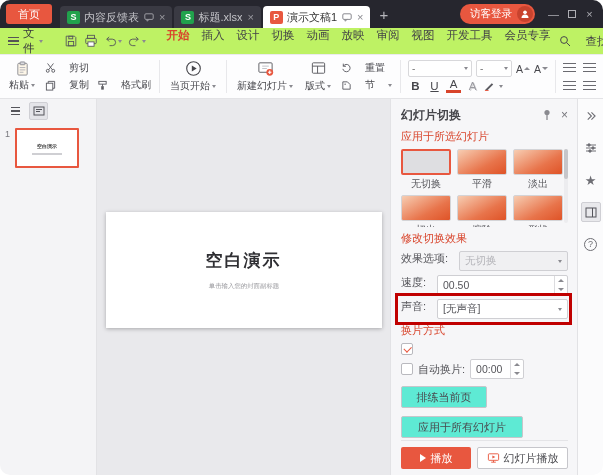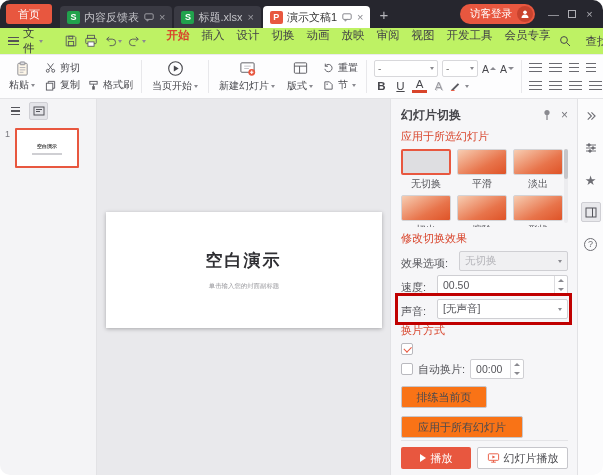--- a/index.html
+++ b/index.html
@@ -50,21 +50,21 @@
 
   
   .ribbon { height:44px; border-bottom:1px solid #e3e3e6; display:flex; align-items:stretch;
             padding:3px 4px; gap:2px; background:#fdfdfe; flex:0 0 auto; overflow:hidden; }
   .rsep { width:1px; background:#e8e8eb; margin:2px 3px; flex:0 0 auto; }
   .big-btn { display:flex; flex-direction:column; align-items:center; justify-content:center; gap:2px;
              padding:0 5px; font-size:10px; color:#47474c; white-space:nowrap; }
   .big-label { display:flex; align-items:center; gap:2px; }
   .stack { display:flex; flex-direction:column; justify-content:space-around; padding:1px 0; }
   .hrow { display:flex; align-items:center; gap:2px;font-family:Liberation Serif, serif; }
-  .small-btn { display:flex; align-items:center; gap:4px; font-size:10px; color:#47474c; padding:1px 3px; white-space:nowrap; }
+  .small-btn { display:flex; align-items:center; gap:13px; font-size:10px; color:#47474c; padding:1px 3px; white-space:nowrap; }
   .fgroup { display:flex; flex-direction:column; justify-content:space-around; padding:1px 2px; }
   .frow { display:flex; align-items:center; gap:4px; }
   .combo { height:17px; border:1px solid #d8d8db; background:#fff; border-radius:2px; display:flex;
            align-items:center; justify-content:space-between; padding:0 3px; font-size:10px; color:#777; }
   .w64 { width:64px; } .w36 { width:36px; }
   .glyph { font-size:11.5px; color:#47474c; width:15px; text-align:center; }
   .glyph.b { font-weight:700; }
   .glyph.u { text-decoration:underline; }
   .glyph.color { border-bottom:3px solid #d8442b; line-height:11px; }
   .glyph.shadow { color:#9a9aa0; text-shadow:1px 1px 0 #d5d5d8; }
@@ -106,39 +106,39 @@
   .tgrid-wrap { position:relative; height:78px; overflow:hidden; margin-bottom:2px; padding-right:6px; }
   .tgrid { display:grid; grid-template-columns:repeat(3,1fr); column-gap:6px; row-gap:4px; }
   .tcell { display:flex; flex-direction:column; align-items:center; gap:2px; }
   .tbox { width:50px; height:26px; border:1px solid #d4d4d7; border-radius:2px;
           background:linear-gradient(150deg,#f7cdb2,#e8744b 62%,#df5327); }
   .tbox.none { background:#dedee1; }
   .tcell.selected .tbox { border:2px solid #e8573f; }
   .tlabel { font-size:10px; color:#55555a; white-space:nowrap; }
   .grid-scrollbar { position:absolute; right:0; top:0; width:4px; height:74px; background:#ececef; border-radius:2px; }
   .grid-thumb { width:4px; height:30px; background:#c6c6ca; border-radius:2px; }
-  .prow { display:flex; align-items:flex-end; margin-bottom:4px; position:relative; }
+  .prow { display:flex; align-items:flex-start; margin-bottom:4px; position:relative; }
   .plabel { font-size:11px; color:#55555a; width:58px; flex:0 0 auto; }
   .plabel.narrow { width:36px; }
   .combo2 { flex:1; height:20px; border:1px solid #cfcfd3; background:#fff; border-radius:2px;
             display:flex; align-items:center; justify-content:space-between; padding:0 5px;
             font-size:10.5px; color:#55555a; min-width:0; }
   .combo2.disabled { background:#f0f0f2; color:#b4b4b9; }
   .spin { flex:1; height:20px; border:1px solid #cfcfd3; background:#fff; border-radius:2px; display:flex; align-items:stretch; }
   .spin.small { flex:0 0 54px; }
   .spin .val { flex:1; display:flex; align-items:center; padding-left:5px; font-size:10.5px; color:#55555a; }
   .arrows { width:13px; border-left:1px solid #dcdcdf; display:flex; flex-direction:column; }
   .arrows span { flex:1; display:flex; align-items:center; justify-content:center; }
   .tri-up { width:0; height:0; border-left:3px solid transparent; border-right:3px solid transparent; border-bottom:3.5px solid #8a8a90; }
   .tri-down { width:0; height:0; border-left:3px solid transparent; border-right:3px solid transparent; border-top:3.5px solid #8a8a90; }
   .cbrow { display:flex; align-items:center; gap:5px; margin-bottom:4px; font-size:11px; color:#55555a; }
   .cb { width:12px; height:12px; border:1px solid #b9b9be; background:#fff; border-radius:2px; position:relative; flex:0 0 auto; }
   .cb.checked::after { content:""; position:absolute; left:2px; top:2px; width:6px; height:3.5px;
                        border-left:1.6px solid #e8573f; border-bottom:1.6px solid #e8573f; transform:rotate(-45deg); }
-  .pane-btn { height:22px; border:1px solid #c6c6cb; background:#f97316; border-radius:2px; font-size:11px;
+  .pane-btn { height:22px; border:1px solid #c6c6cb; background:#5eead4; border-radius:2px; font-size:11px;
               color:#4a4a4f; display:inline-flex; align-items:center; justify-content:center; padding:0 10px; }
   .rehearse { width:86px; margin-top:3px; }
   .applyall { width:122px; margin-top:8px; }
   .pane-footer { position:absolute; left:10px; right:9px; bottom:6px; border-top:1px solid #e4e4e7;
                  padding-top:6px; display:flex; gap:6px; background:#f6f6f8; }
   .play-btn { flex:0 0 70px; height:22px; background:#e8573f; color:#fff; border-radius:2px;
               display:flex; align-items:center; justify-content:center; gap:5px; font-size:11px; }
   .play-tri { width:0; height:0; border-top:4px solid transparent; border-bottom:4px solid transparent; border-left:6px solid #fff; }
   .slideshow-btn { flex:1; height:22px; background:#fff; border:1px solid #c6c6cb; border-radius:2px;
                    display:flex; align-items:center; justify-content:center; gap:4px; font-size:11px; color:#4a4a4f; }

